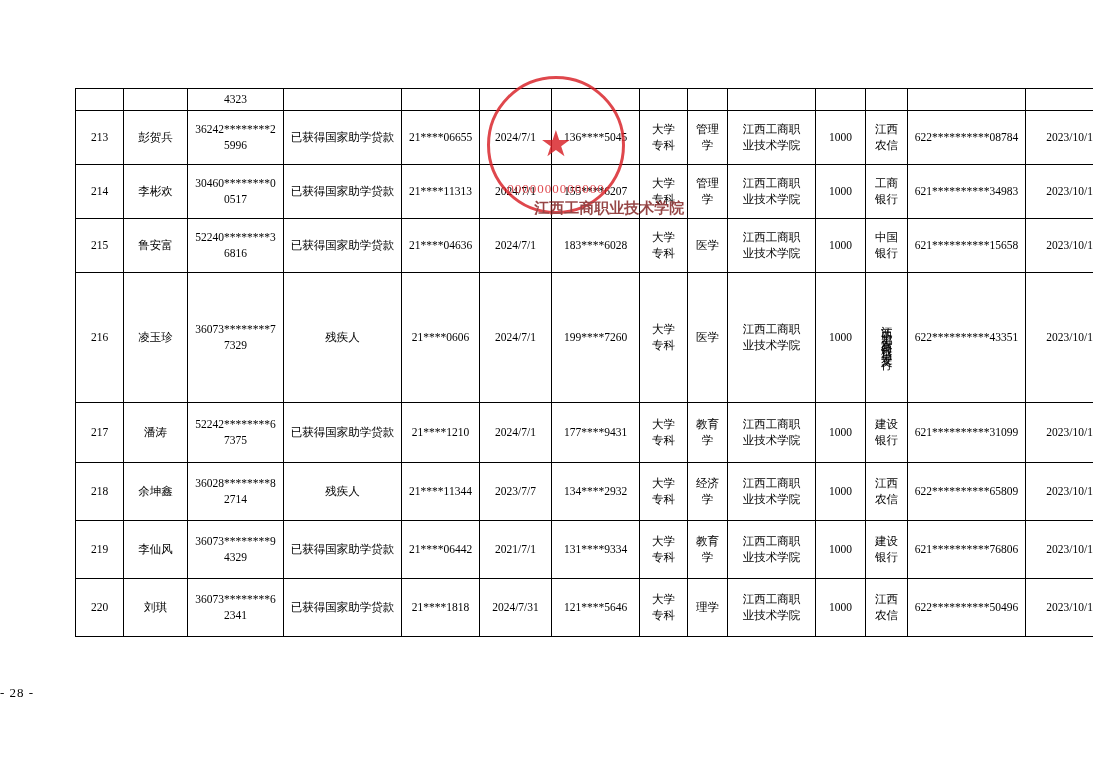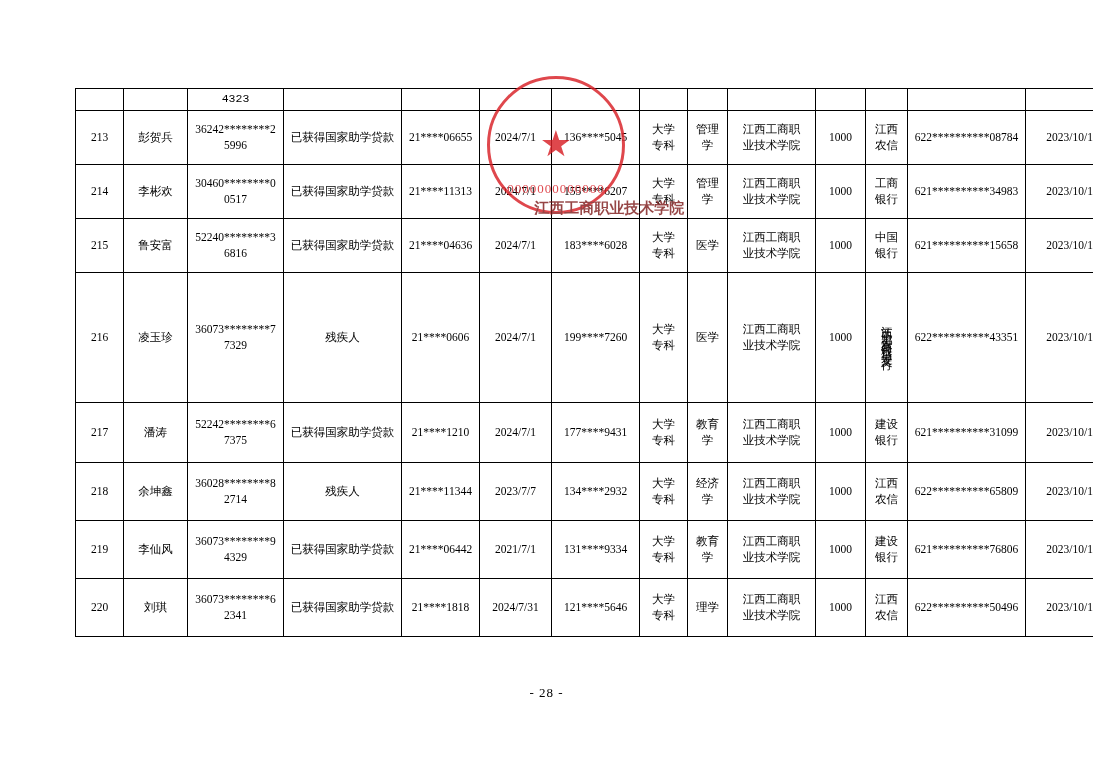--- a/index.html
+++ b/index.html
@@ -51,31 +51,31 @@
   col.c5 { width: 72px; }   
   col.c6 { width: 88px; }   
   col.c7 { width: 48px; }   
   col.c8 { width: 40px; }   
   col.c9 { width: 88px; }   
   col.c10 { width: 50px; }  
   col.c11 { width: 42px; }  
   col.c12 { width: 118px; } 
   col.c13 { width: 94px; }  
 
-  .partial-row td { height: 16px; font-family: Liberation Mono, monospace; }
+  .partial-row td { height: 16px; }
   .bank-vert {
     line-height: 1.35;
     font-size: 11.5px;
   }
   .page-num {
     position: absolute;
     left: 0;
     top: 685px;
     width: 1093px;
-    text-align: center;
+    text-align: left;
     font-size: 13px;
     letter-spacing: 1px;
   }
   
   .seal {
     position: absolute;
     left: 487px;
     top: 76px;
     width: 132px;
     height: 132px;

